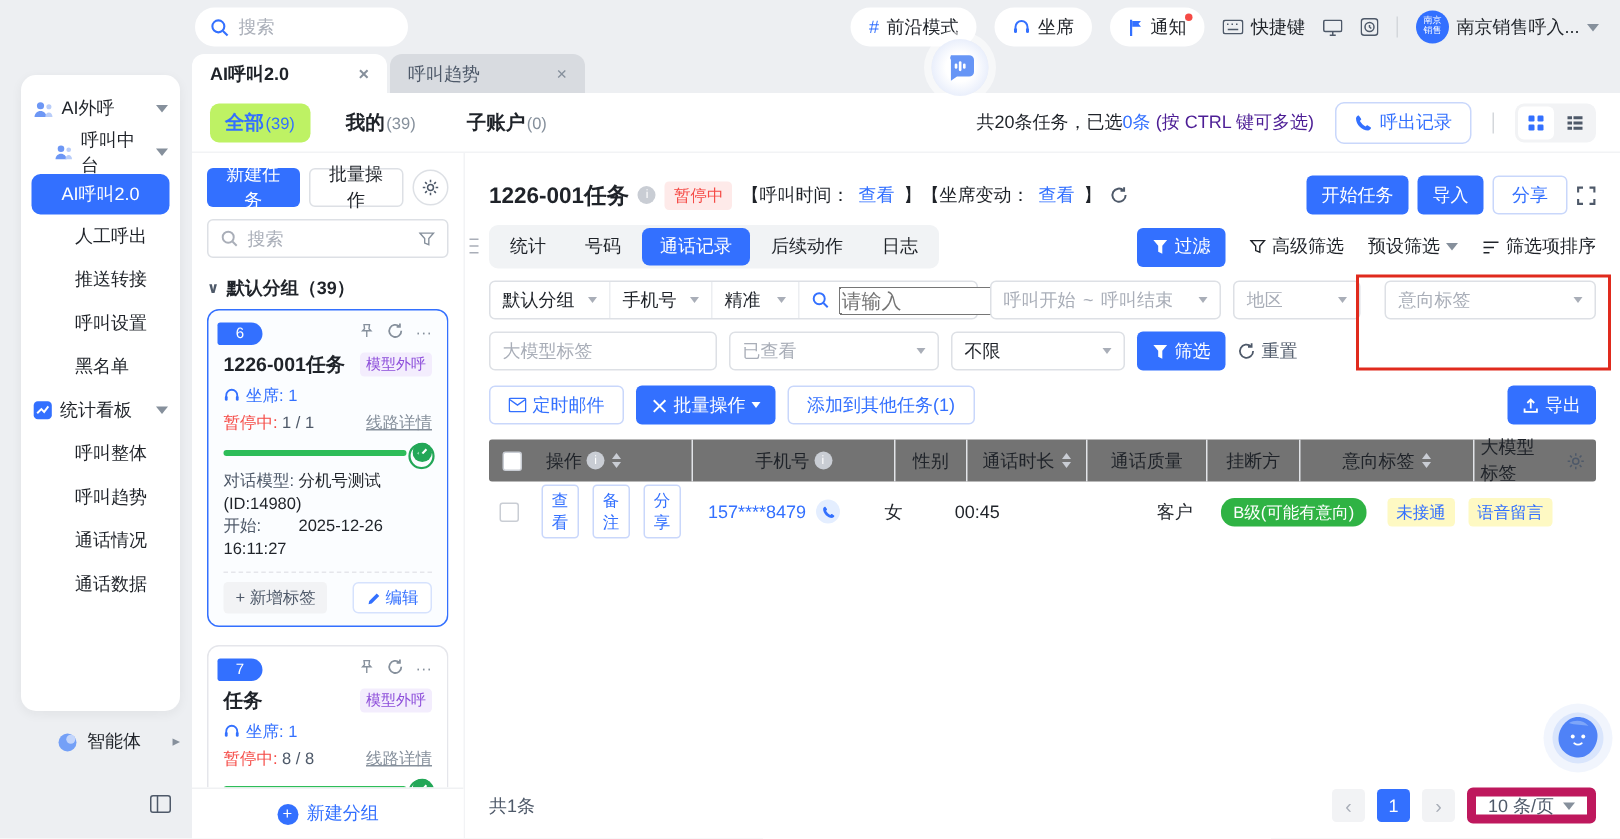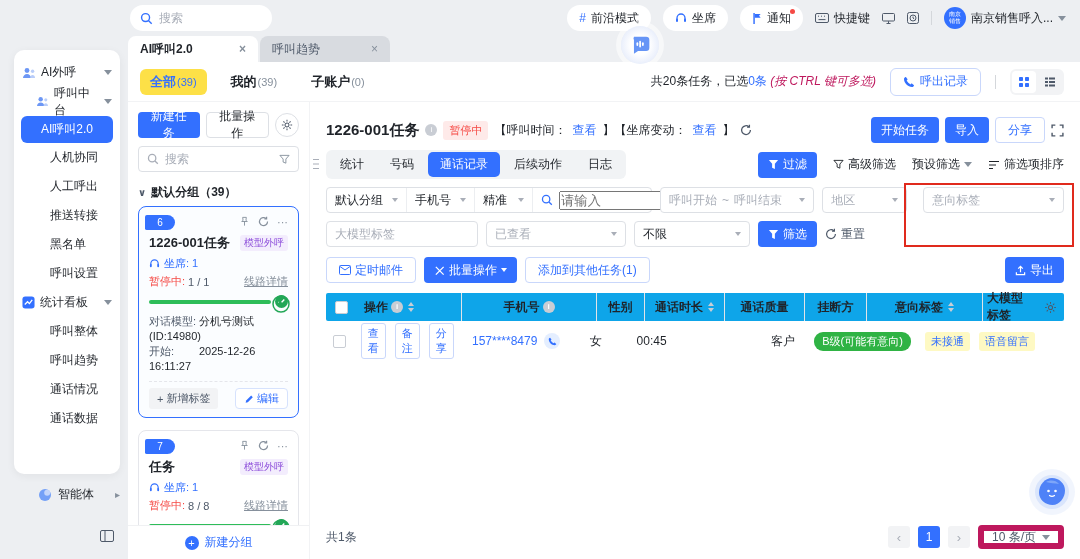--- a/index.html
+++ b/index.html
@@ -44,25 +44,25 @@
 .s-active { margin:0 7px; height:27px; border-radius:6px; background:#3370ff; color:#fff; display:flex; align-items:center; justify-content:center; }
 .agent-row { position:absolute; left:38px; right:8px; top:450px; display:flex; align-items:center; gap:6px; font-size:12px; }
 .agent-row .grow { flex:1; }
 .side-collapse { position:absolute; right:14px; top:494px; display:flex; }
 
 
 .content { position:absolute; left:128px; top:62px; right:0; bottom:0; background:#fff; display:flex; flex-direction:column; }
 .scope-row { height:40px; display:flex; align-items:center; padding:0 16px 0 12px; border-bottom:1px solid #f2f3f5; gap:14px; flex:none; }
 .scope-tab { display:flex; align-items:baseline; gap:1px; font-size:13px; padding:4px 10px; border-radius:6px; font-weight:bold; }
 .scope-tab .cnt { font-size:11px; color:#86909c; font-weight:normal; }
-.scope-tab.active { background:#fde047; color:#3370ff; }
+.scope-tab.active { background:#bef264; color:#3370ff; }
 .scope-tab.active .cnt { color:#3370ff; }
 .summary { font-size:12px; color:#1f2329; }
 .summary .sel { color:#3370ff; }
-.summary .hint { color:#be185d;font-style:italic; }
+.summary .hint { color:#4c1d95; }
 .btn-outline-blue { display:flex; align-items:center; gap:5px; height:28px; padding:0 12px; border:1px solid #c9d7fb; border-radius:6px; color:#3370ff; font-size:12px; background:#fff; }
 .view-toggle { display:flex; background:#f2f3f5; border-radius:6px; padding:2px; gap:2px; }
 .vt { width:24px; height:22px; border-radius:4px; display:flex; align-items:center; justify-content:center; color:#4e5969; }
 .vt.active { background:#fff; color:#3370ff; }
 
 .body-row { flex:1; display:flex; min-height:0; }
 
 
 .tasklist { width:182px; border-right:1px solid #f2f3f5; position:relative; padding:10px; flex:none; }
 .tl-btns { display:flex; gap:6px; align-items:center; }
@@ -128,21 +128,21 @@
 .fld { display:flex; align-items:center; height:26px; border:1px solid #dde0e5; border-radius:4px; background:#fff; padding:0 8px; font-size:12px; gap:5px; }
 .ph { color:#a9aeb8; }
 .val { color:#1f2329;text-align:center; }
 .fld input { border:none; outline:none; flex:1; min-width:0; font-size:12px; }
 .fld input::placeholder { color:#a9aeb8; }
 .reset { display:flex; align-items:center; gap:4px; color:#4e5969; font-size:12px; }
 .ops-row { margin-top:10px; display:flex; align-items:center; gap:8px; }
 .w-caret { width:0; height:0; border-left:3.5px solid transparent; border-right:3.5px solid transparent; border-top:4.5px solid #fff; }
 
 .table { margin-top:10px; }
-.t-head { display:flex; align-items:center; height:28px; background:#0ea5e9; border-radius:2px; font-size:12px; font-weight:700; }
+.t-head { display:flex; align-items:center; height:28px; background:#737373; border-radius:2px; font-size:12px; font-weight:400; }
 .t-row { display:flex; align-items:center; height:40px; font-size:12px; }
 .cell { display:flex; align-items:center; justify-content:center; gap:3px; padding:0 4px; height:100%; }
 .c0 { width:30px; } .c1 { width:105px; justify-content:flex-start; padding-left:8px; }
 .c2 { width:135px; } .c3 { width:48px; } .c4 { width:80px; } .c5 { width:80px; }
 .c6 { width:62px; } .c7 { width:116px; } .c8 { flex:1; } .c9 { width:28px; }
 .t-head .cell.bl { border-left:1px solid #e2e4e8; }
 .cb { width:13px; height:13px; border:1px solid #c9cdd4; border-radius:2px; background:#fff; }
 .sort { display:inline-flex; flex-direction:column; gap:2px; margin-left:2px; }
 .sort i { display:block; width:0; height:0; border-left:3px solid transparent; border-right:3px solid transparent; }
 .sort .up { border-bottom:4px solid #c9cdd4; } .sort .dn { border-top:4px solid #c9cdd4; }
@@ -281,33 +281,30 @@
             </svg>
         </span>
         <span>呼叫中台</span>
         <span class="grow"></span>
           <span class="caret-d"></span>
       </div>
       <div class="s-active">
           <span>AI呼叫2.0</span>
         </div>
       <div class="s-sub">
-          <span>人机协同</span>
-        </div>
-      <div class="s-sub">
           <span>人工呼出</span>
         </div>
       <div class="s-sub">
           <span>推送转接</span>
         </div>
       <div class="s-sub">
+          <span>呼叫设置</span>
+        </div>
+      <div class="s-sub">
           <span>黑名单</span>
-        </div>
-      <div class="s-sub">
-          <span>呼叫设置</span>
         </div>
       <div class="s-row" style="">
         <span style="display:flex">
           <svg viewBox="0 0 14 14" width="13" height="13">
               <rect x="0.5" y="0.5" width="13" height="13" rx="3" fill="#3370ff"></rect>
               <path d="M3 9.2l3-3 2 2 3-4" stroke="#fff" stroke-width="1.4" fill="none"></path>
             </svg>
         </span>
         <span>统计看板</span>
         <span class="grow"></span>

